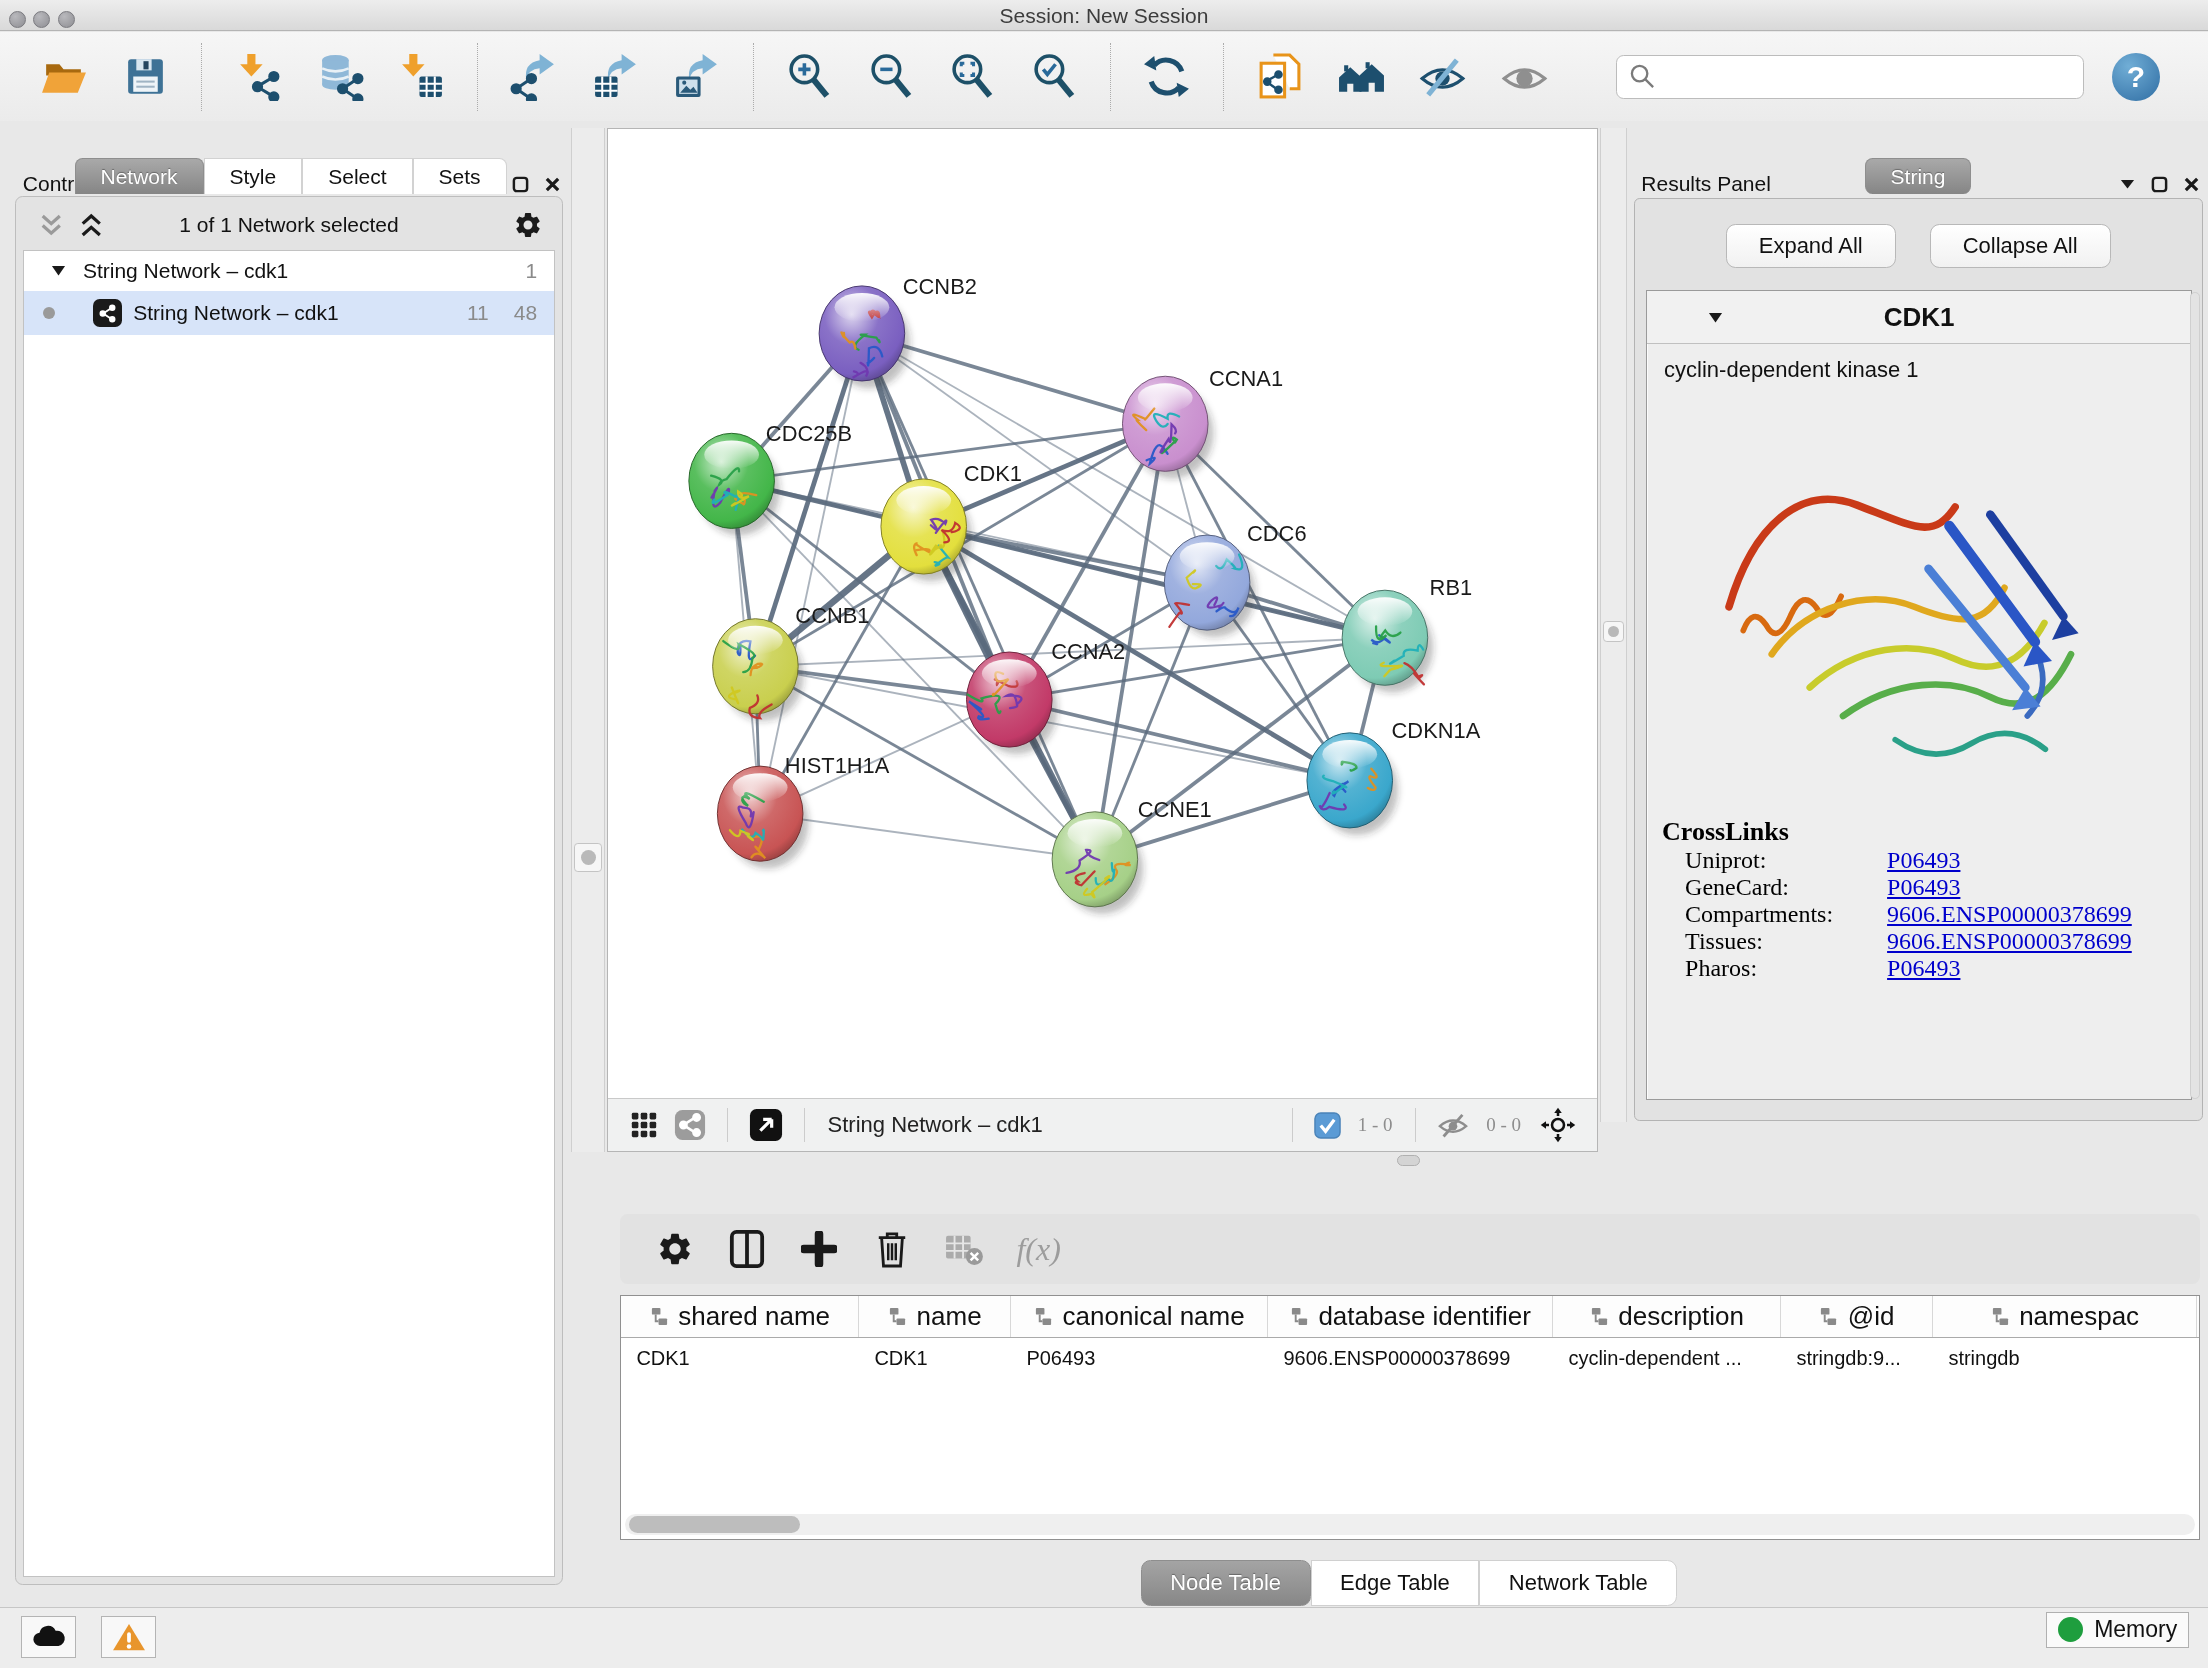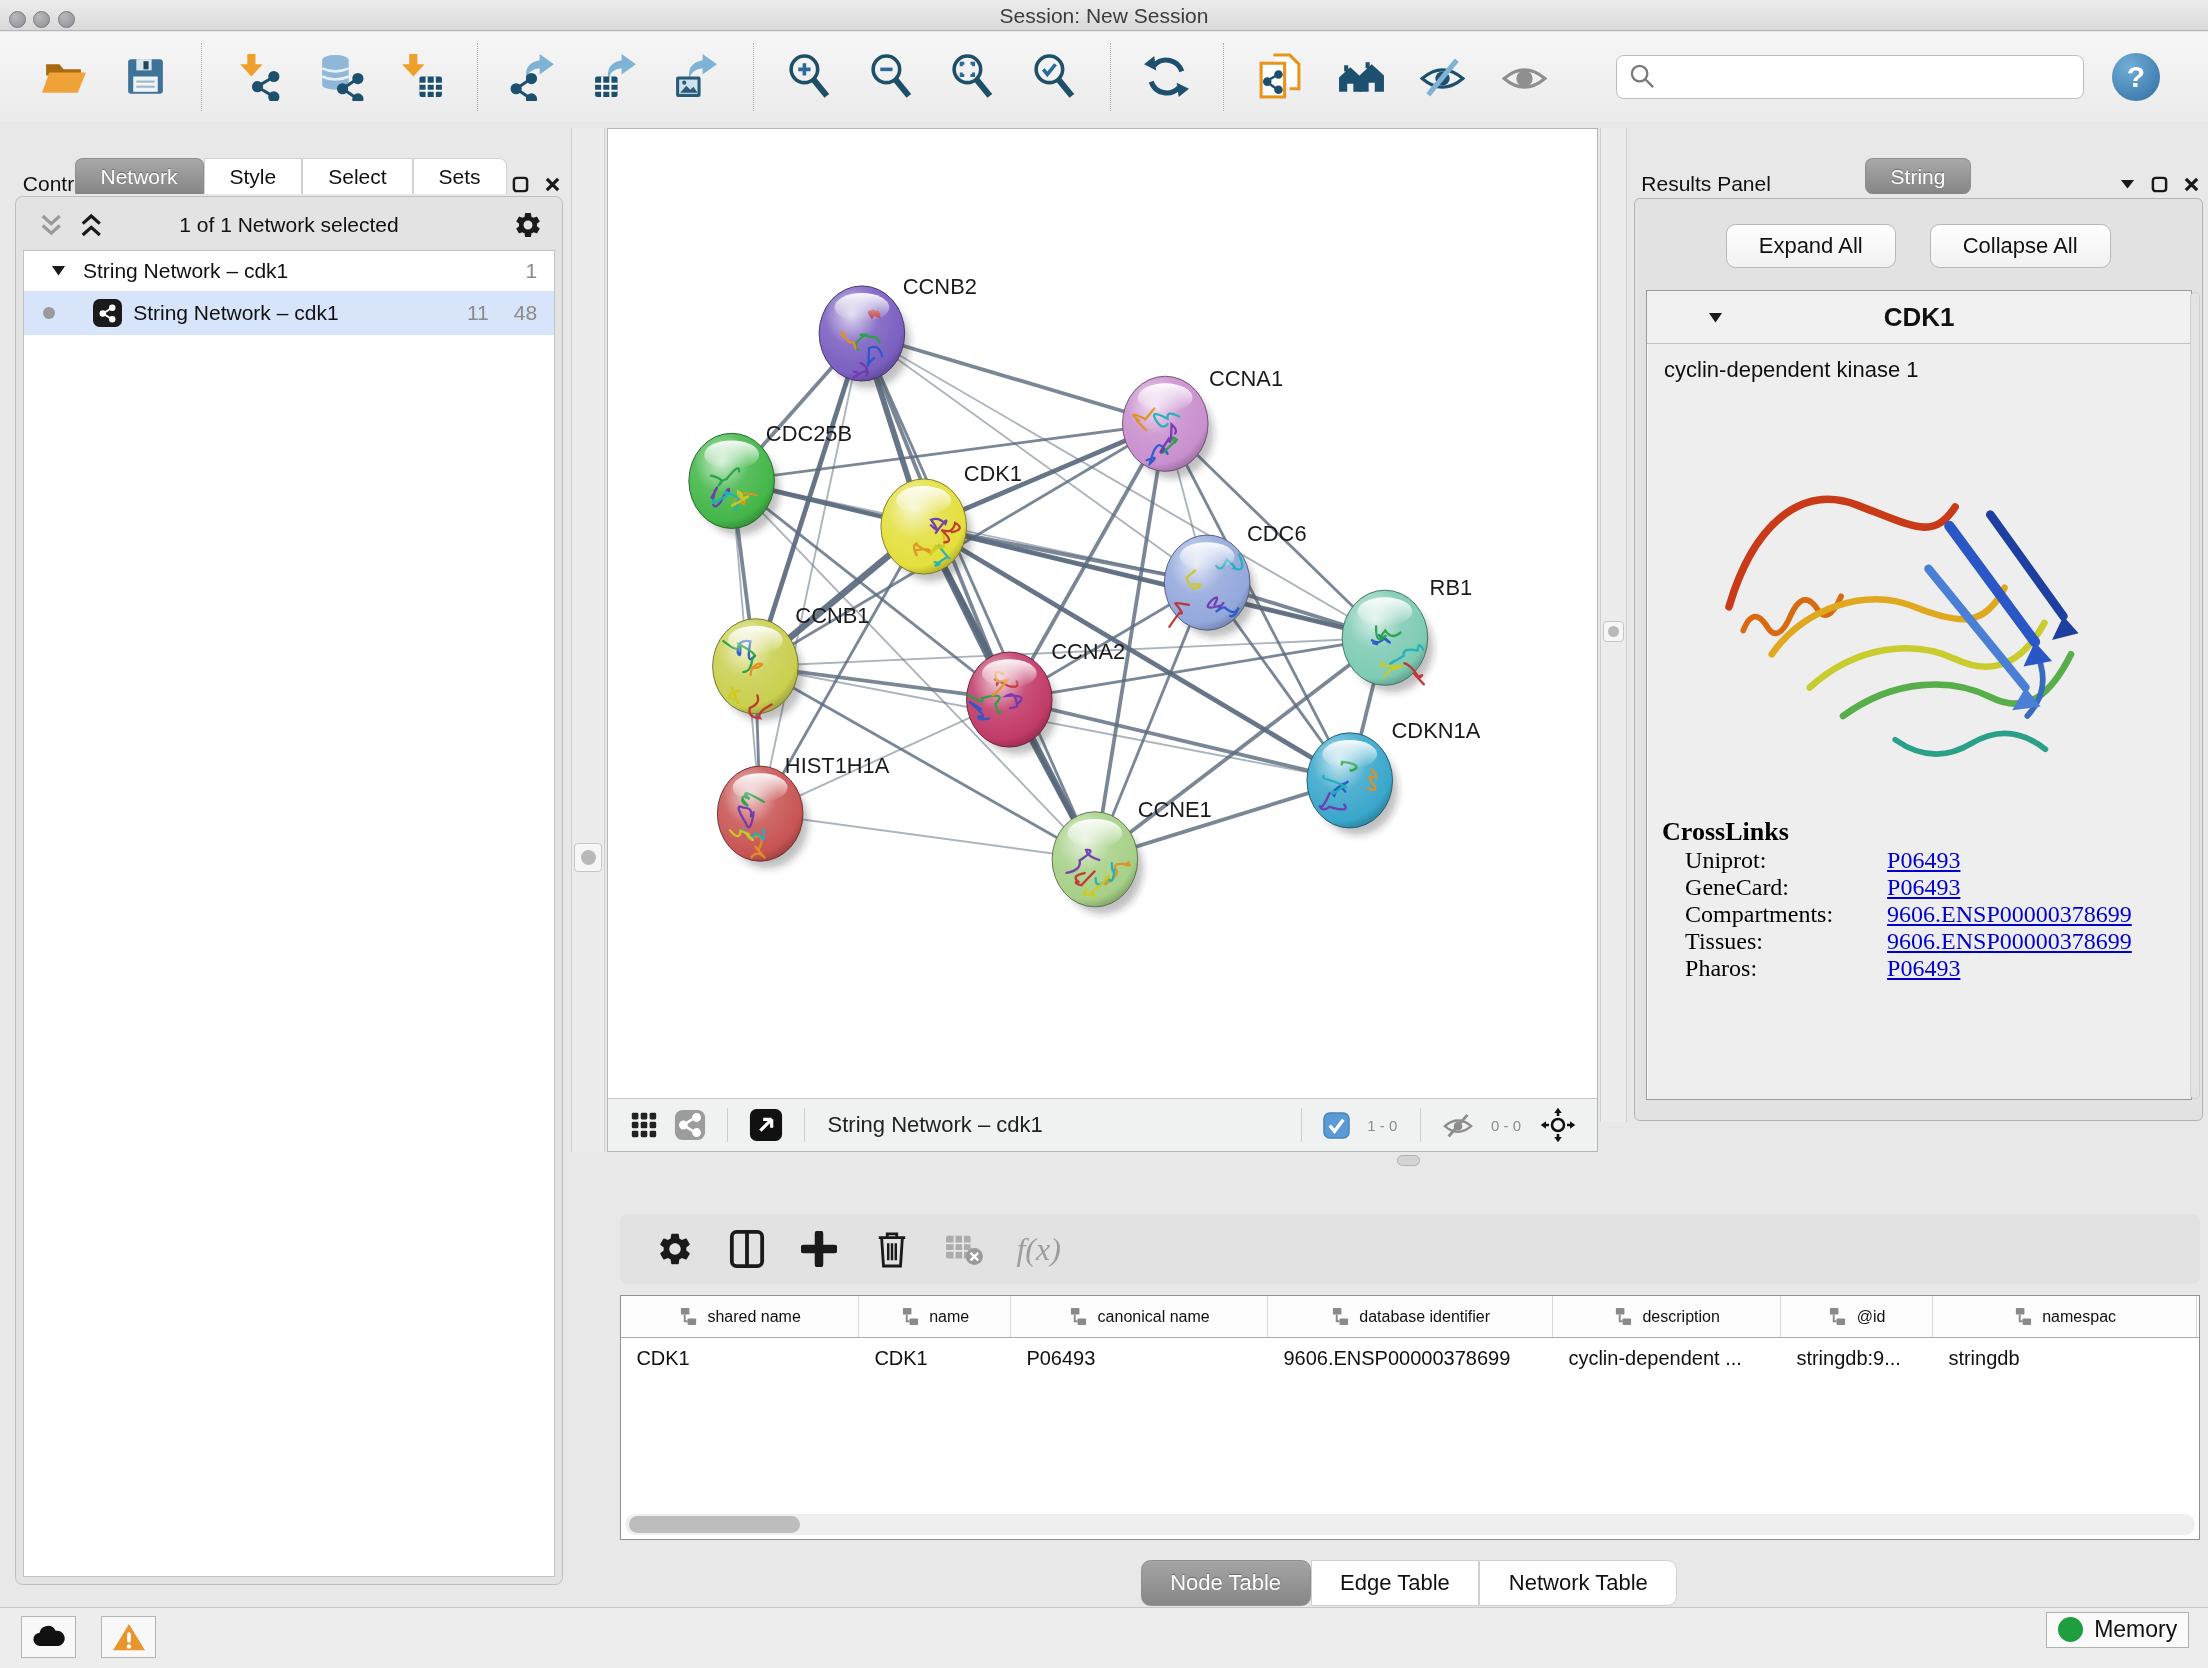--- a/index.html
+++ b/index.html
@@ -67,21 +67,21 @@
     background:#d4d4d4; border:1px solid #b0b0b0; }
 
   
   .net-canvas { position:absolute; left:607px; top:128px; width:991px; height:1024px;
     background:#fff; border:1px solid #b5b5b5; }
   .net-svg { position:absolute; left:0; top:0; }
   .net-bottombar { position:absolute; left:0; right:0; bottom:0; height:53px;
     background:#f0f1f1; border-top:1px solid #c9c9c9; display:flex; align-items:center; padding:0 13.3px; }
   .nb-sep { width:0; height:34px; border-left:1px solid #cccccc; margin:0 13.3px; }
   .nb-title { font-size:22px; color:#222; margin-left:9.5px; flex:1; }
-  .nb-count { font-size:15px; color:#8d8d8d; margin:0 9.5px; }
+  .nb-count { font-size:19px; color:#8d8d8d; margin:0 9.5px;font-family:Liberation Serif, serif; }
   .nb-icon { display:flex; align-items:center; justify-content:center; margin:0 7.6px; }
 
   
   .results-panel { position:absolute; left:1628px; top:124px; width:580px; height:1003px; }
   .rp-tab-row { position:absolute; left:0; right:0; top:34px; display:flex; justify-content:center; }
   .rp-outer { position:absolute; left:5.7px; top:74px; width:569px; height:923px;
     background:#e2e2e2; border:1px solid #b3b3b3; border-radius:5.7px; }
   .rp-buttons { position:absolute; left:0; right:0; top:25px; display:flex; justify-content:center; gap:34px; }
   .rp-btn { height:44px; padding:0 32px; font-size:22px; color:#111; background:linear-gradient(#ffffff,#f1f1f1);
     border:1px solid #b8b8b8; border-radius:9.5px; display:flex; align-items:center; }
@@ -104,21 +104,21 @@
   
   .table-panel { position:absolute; left:609px; top:1168px; width:1600px; height:439px; }
   .tp-toolbar { position:absolute; left:11.4px; top:46px; right:9.5px; height:70px;
     background:#e2e2e2; border-radius:7.6px; display:flex; align-items:center; padding-left:25px; }
   .tp-tool { width:59px; height:59px; display:flex; align-items:center; justify-content:center; margin-right:13.3px; }
   .fx-label { font-family:"Liberation Serif", serif; font-style:italic; font-size:32px; color:#9c9c9c; margin-left:9.5px; }
   .tbl-box { position:absolute; left:11.4px; top:127px; right:9.5px; height:245px;
     background:#fff; border:1.9px solid #909090; }
   .tbl-header { display:flex; height:42px; background:#fdfdfd; border-bottom:1px solid #aaa; }
   .th-cell { display:flex; align-items:center; justify-content:center; gap:9.5px;
-    font-size:16px; color:#111; border-right:1px solid #d8d8d8; overflow:hidden; white-space:nowrap;text-align:center; }
+    font-size:26px; color:#111; border-right:1px solid #d8d8d8; overflow:hidden; white-space:nowrap;text-align:center; }
   .tbl-row { display:flex; height:40px; }
   .td-cell { font-size:20px; color:#111; padding:8.6px 0 0 15px; overflow:hidden; white-space:nowrap; }
   .tbl-hscroll { position:absolute; left:3.8px; right:3.8px; bottom:3.8px; height:21px;
     background:#efefef; border-radius:10.5px; }
   .tbl-hthumb { position:absolute; left:3.8px; top:1.9px; width:171px; height:17px;
     background:#bdbdbd; border-radius:8.6px; }
   .tp-tabs { position:absolute; left:0; right:0; top:392px; display:flex; justify-content:center; }
   .tp-tab { height:46px; padding:0 28.5px; font-size:22px; display:flex; align-items:center;
     background:#fff; color:#111; border:1px solid #d0d0d0; }
   .tp-tab.first { border-radius:9.5px 0 0 9.5px; }

